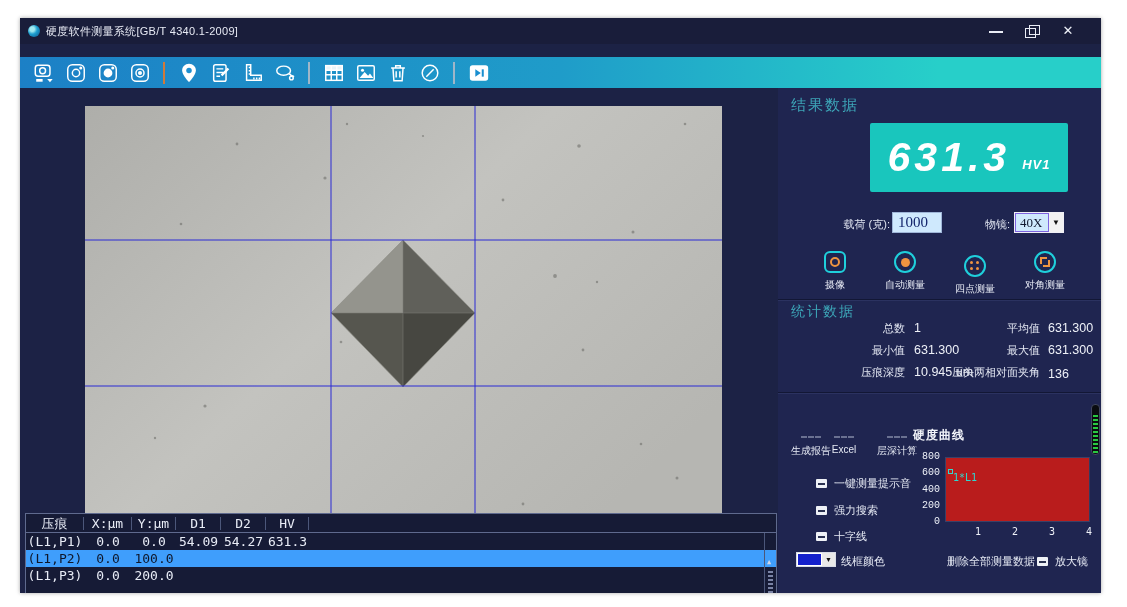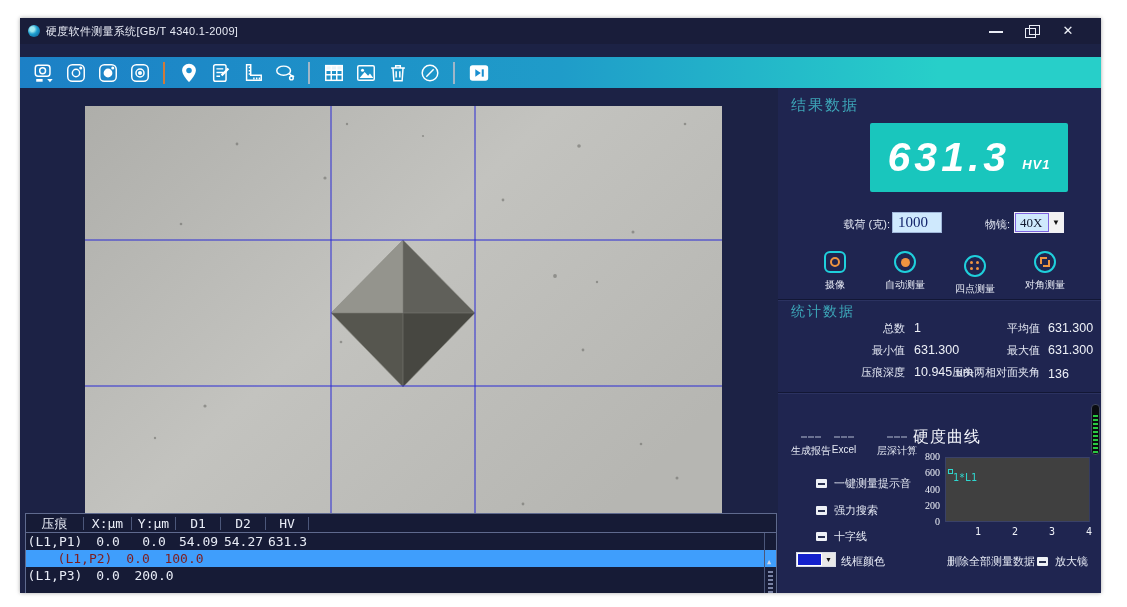--- a/index.html
+++ b/index.html
@@ -74,38 +74,38 @@
   .chk-box { width:11px; height:9px; background:#eef1f6; border-radius:1px; position:relative; }
   .chk-box::after { content:""; position:absolute; left:2px; right:2px; top:4px; height:2px; background:#2a3150; }
   .chk-label { color:#e6eaf4; font-size:11px; }
 
   .color-combo { position:absolute; left:18px; top:464px; width:40px; height:15px; border:1px solid #d8dce6; display:flex; cursor:pointer; }
   .color-swatch { width:25px; height:100%; background:#1420cc; border:1px solid #fff; }
   .color-btn { flex:1; background:#e9e9e9; display:flex; align-items:center; justify-content:center; color:#111; font-size:7px; }
 
   .link-btn { position:absolute; color:#e6eaf4; font-size:11px; cursor:pointer; }
 
-  .chart-title { position:absolute; left:135px; top:339px; color:#f2f4fa; font-size:16px; font-weight:400; letter-spacing:1px; }
-  .plot { position:absolute; left:167px; top:369px; width:145px; height:65px; border:1px solid #3a4168; border-right-color:#333a60; background:#404040; }
-  .ytick { position:absolute; width:28px; text-align:right; color:#eef1f8; font-size:10px; font-family:Liberation Serif, serif; }
+  .chart-title { position:absolute; left:135px; top:339px; color:#f2f4fa; font-size:12px; font-weight:700; letter-spacing:1px; }
+  .plot { position:absolute; left:167px; top:369px; width:145px; height:65px; border:1px solid #3a4168; border-right-color:#333a60; background:#b91c1c; }
+  .ytick { position:absolute; width:28px; text-align:right; color:#eef1f8; font-size:10px; font-family:Liberation Mono, monospace; }
   .xtick { position:absolute; top:438px; color:#eef1f8; font-size:10px; font-family:"DejaVu Sans Mono",monospace; }
   .pt-marker { position:absolute; width:5px; height:5px; border:1px solid #2fd8cf; background:transparent; }
   .pt-label { position:absolute; color:#2fd8cf; font-size:10px; font-family:"DejaVu Sans Mono",monospace; }
 
   .level-meter { position:absolute; left:313px; top:316px; width:9px; height:51px; background:#0a0c10; border-radius:4px; border:1px solid #40465f; overflow:hidden; cursor:pointer; }
   .level-fill { position:absolute; left:1px; right:1px; bottom:1px; height:78%;
                 background:repeating-linear-gradient(180deg,#29c841 0 2px,#0a0c10 2px 4px); }
 
   
   .dtable { position:absolute; left:5px; top:495px; width:752px; height:80px; background:#161b36; border:1px solid #5f6a8e; border-bottom:none;
             font-family:"DejaVu Sans Mono",monospace; font-size:13px; color:#e8ecf6; }
   .t-head { display:flex; height:19px; align-items:center; border-bottom:1px solid #5f6a8e; }
   .t-head .cell { border-right:1px solid #4c577a; height:13px; line-height:13px; }
   .t-row { display:flex; height:17px; align-items:center; }
-  .t-row.selected { background:#3f9efc; color:#7f1d1d;padding-left:30px; }
+  .t-row.selected { background:#3f9efc; color:#0f172a; }
   .cell { text-align:center; overflow:hidden; white-space:nowrap; }
   .c0{width:58px;} .c1{width:48px;} .c2{width:44px;} .c3{width:45px;} .c4{width:45px;} .c5{width:43px;}
   .t-scroll { position:absolute; right:0; top:19px; bottom:0; width:12px; border-left:1px solid #4c577a; }
   .t-scroll .arr { position:absolute; left:2px; top:26px; width:7px; height:6px; color:#cfd5e6; font-size:7px; line-height:6px; }
   .t-scroll .thumb { position:absolute; left:3px; top:38px; width:5px; height:22px;
                      background:repeating-linear-gradient(180deg,#7b84a6 0 2px,transparent 2px 4px); }
 </style>
 </head>
 <body>
 

